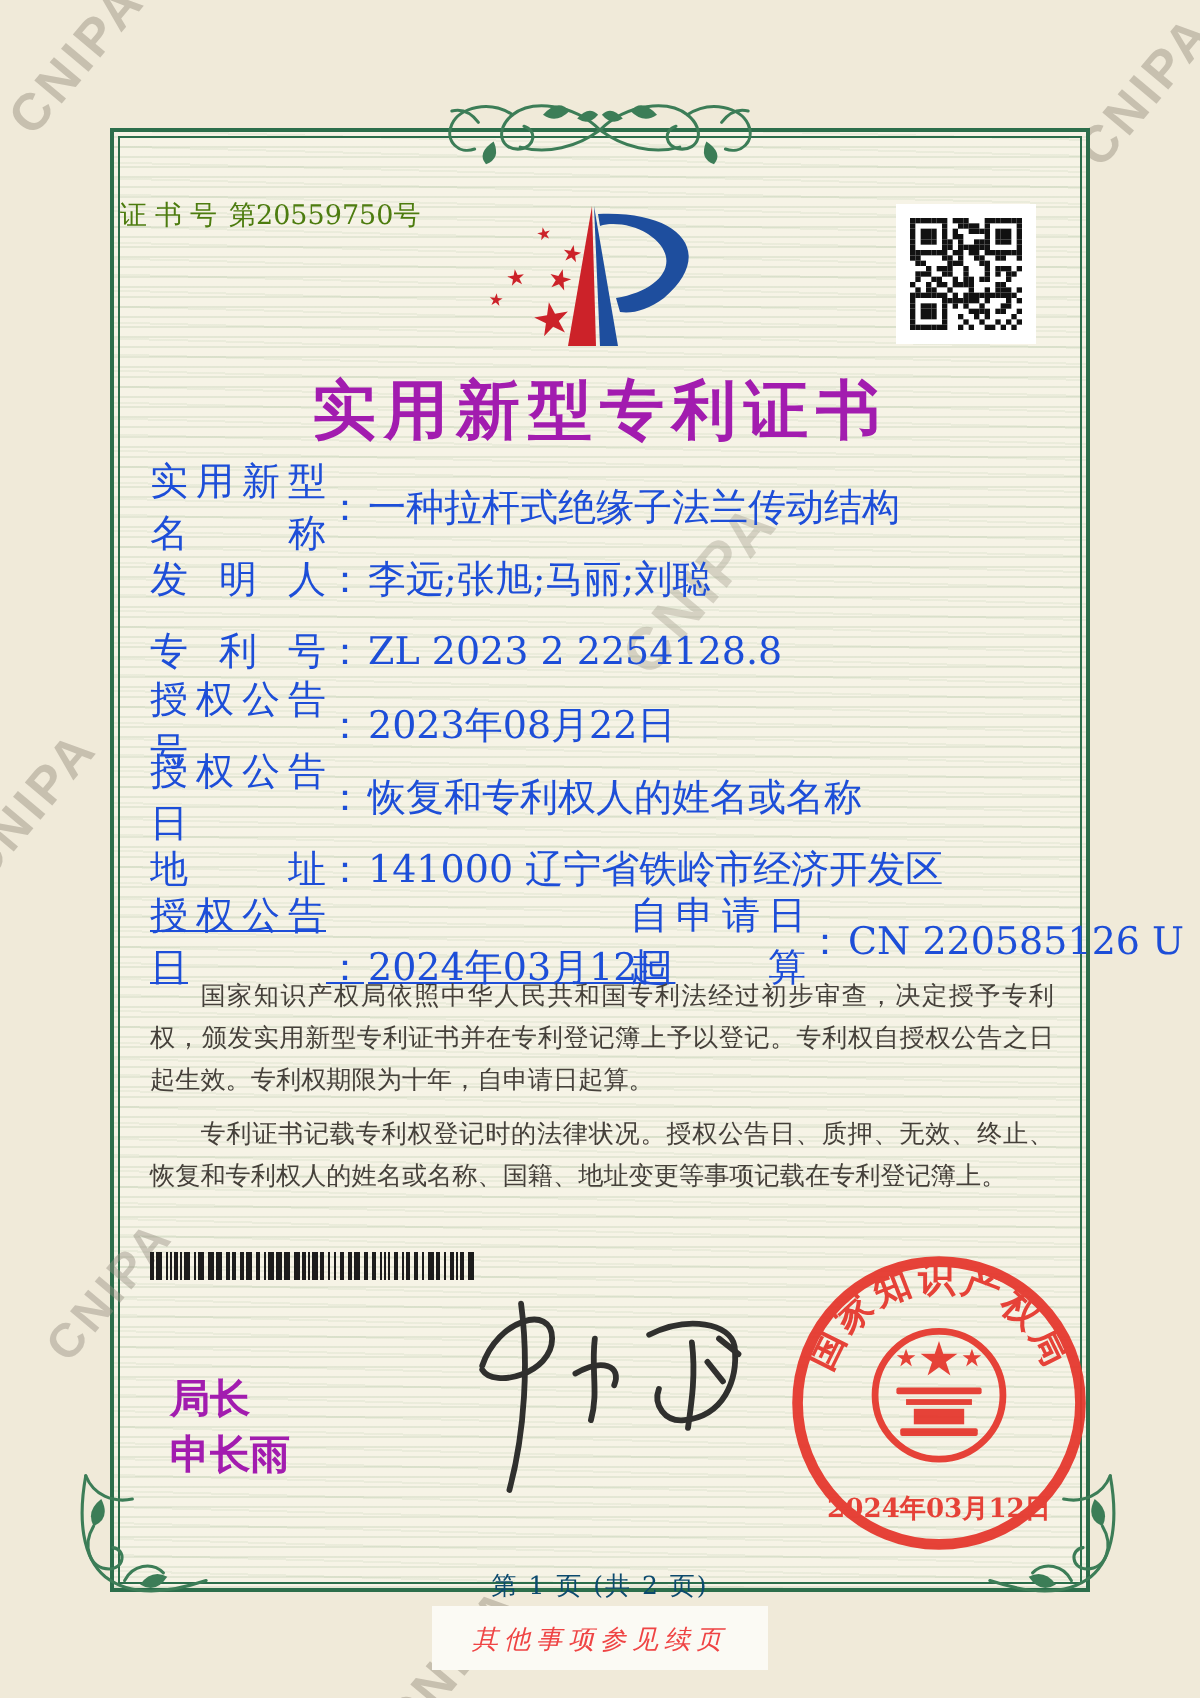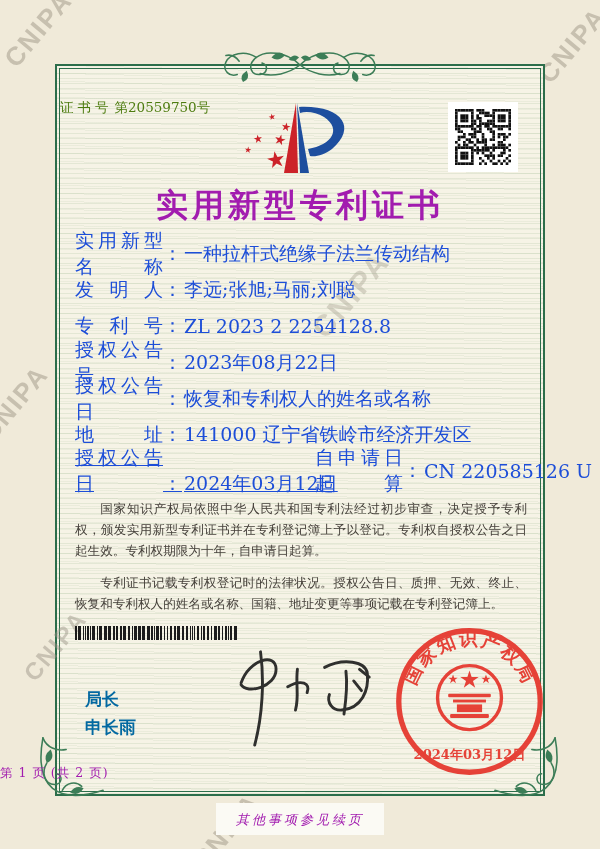--- a/index.html
+++ b/index.html
@@ -49,35 +49,35 @@
     display:inline-block;width:88px;flex:0 0 88px;
     text-align:justify;text-align-last:justify;letter-spacing:0;
   }
   .fcolon{flex:0 0 auto;}
   .fvalue{margin-left:2px;white-space:nowrap;}
   .grant-left{display:inline-flex;width:240px;align-items:flex-end;text-decoration:underline;}
   .body-text{
     position:absolute;left:75px;top:488px;width:452px;
     font-size:12.6px;line-height:20.8px;text-align:justify;color:#45403a;
   }
-  .body-text p{margin:12px 0 7px 0;text-indent:2em;font-family:Liberation Mono, monospace;}
+  .body-text p{margin:0 0 7px 0;text-indent:2em;}
   .barcode{position:absolute;left:75px;top:626px;width:162px;height:14px;}
   .director{
     position:absolute;left:85px;top:686px;
     font-family:"Liberation Sans","DejaVu Sans",sans-serif;
-    font-size:17px;font-weight:700;color:#0369a1;line-height:28px;
+    font-size:20px;font-weight:700;color:#a21caf;line-height:28px;
   }
   .signature{position:absolute;left:212px;top:640px;width:165px;height:112px;}
   .seal{position:absolute;left:392px;top:624px;width:155px;height:155px;opacity:0.93;}
-  .page-info{position:absolute;left:0;top:765px;width:100%;text-align:left;font-size:12.5px;color:#a21caf;letter-spacing:1px;}
+  .page-info{position:absolute;left:0;top:785px;width:100%;text-align:center;font-size:12.5px;color:#0c4a6e;letter-spacing:1px;}
   .footer-note-box{
     position:absolute;left:50%;top:803px;transform:translateX(-50%);
     background:#fbfaf4;padding:6px 20px;z-index:2;
   }
-  .footer-note{font-size:13px;letter-spacing:3px;color:#a21caf;font-style:italic;}
+  .footer-note{font-size:13px;letter-spacing:3px;color:#ef4444;font-style:italic;}
 </style>
 </head>
 <body>
 
 <div class="wm wm-tl">CNIPA</div>
 <div class="wm wm-tr">CNIPA</div>
 <div class="wm wm-lm">CNIPA</div>
 <div class="wm wm-bc">CNIPA</div>
 
 <div class="frame">

